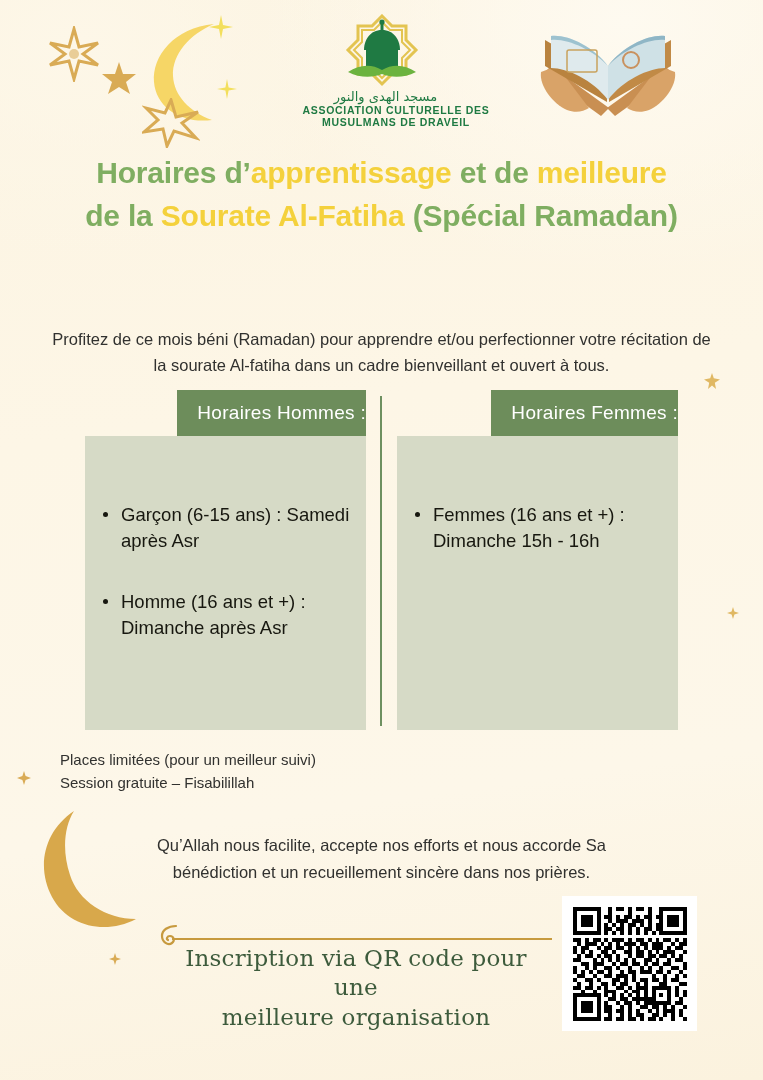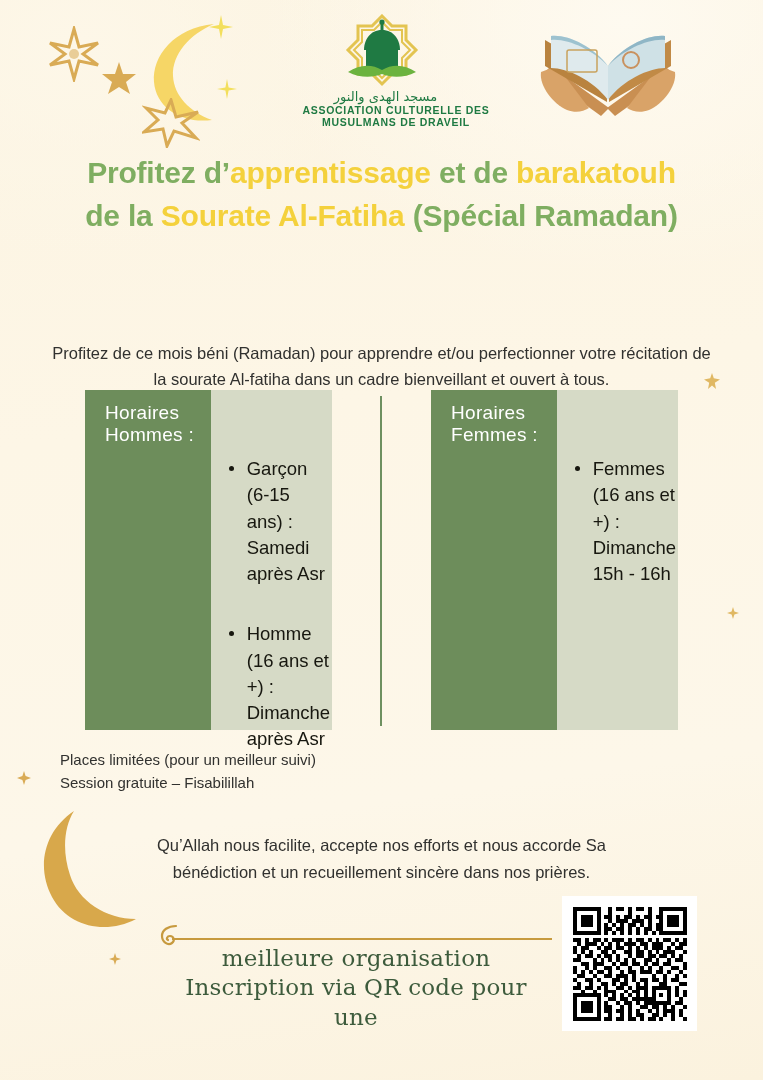--- a/index.html
+++ b/index.html
@@ -85,37 +85,37 @@
     font-family: "DejaVu Serif", serif;
     font-size: 20px;
     line-height: 1.48;
     color: #3a3a38;
     letter-spacing: 0.2px;
   }
 
   
   .intro {
     position: absolute;
-    left: 50px; right: 50px; top: 340px;
+    left: 50px; right: 50px; top: 326px;
     text-align: center;
     font-family: "Liberation Sans", sans-serif;
     font-size: 16.5px;
     line-height: 1.6;
     color: #31312f;
   }
 
   
   .panels {
     position: absolute;
     left: 85px; top: 390px;
     width: 593px; height: 340px;
     display: flex;
     justify-content: space-between;
   }
-  .panel { width: 247px; display: flex; flex-direction: row; }
+  .panel { width: 281px; display: flex; flex-direction: column; align-items: flex-end; }
   .panel-head {
     background: #6d8d5b;
     color: #ffffff;
     font-size: 19px;
     padding: 12px 0 12px 20px;
     letter-spacing: 0.3px;
     font-family: "Liberation Sans", sans-serif;
   }
   .panel-body {
     background: #d6dac6;
@@ -276,21 +276,21 @@
         <path d="M14 58 C26 50 38 50 48 56 C58 50 70 50 82 58 C70 64 58 64 48 60 C38 64 26 64 14 58 Z" fill="#6cb33f"></path>
       </g>
     </svg>
     <div class="logo-arabic">مسجد الهدى والنور</div>
     <div class="logo-line1">ASSOCIATION CULTURELLE DES</div>
     <div class="logo-line2">MUSULMANS DE DRAVEIL</div>
   </div>
 
   <div class="title">
     <div>
-      <span class="tg">Profitez d’</span><span class="ty">apprentissage</span><span class="tg"> et de </span><span class="ty">barakatouh</span>
+      <span class="tg">Horaires d’</span><span class="ty">apprentissage</span><span class="tg"> et de </span><span class="ty">meilleure</span>
     </div>
     <div>
       <span class="tg">de la </span><span class="ty">Sourate Al-Fatiha</span><span class="tg"> (Spécial Ramadan)</span>
     </div>
   </div>
 
 
   <div class="intro">Profitez de ce mois béni (Ramadan) pour apprendre et/ou perfectionner votre récitation de la sourate Al-fatiha dans un cadre bienveillant et ouvert à tous.</div>
 
   <div class="panels">
@@ -321,22 +321,22 @@
 
   <div class="dua">Qu’Allah nous facilite, accepte nos efforts et nous accorde Sa bénédiction et un recueillement sincère dans nos prières.</div>
 
   <div class="inscription-wrap">
     <div class="insc-rule">
       <svg class="insc-swirl" viewBox="0 0 22 26">
         <path d="M18 2 C10 2 4 6 4 12 C4 18 10 22 14 19 C17 17 16 12 12 12 C9 12 8 15 10 16" fill="none" stroke="#c79a3e" stroke-width="2.2" stroke-linecap="round"></path>
       </svg>
     </div>
     <div class="inscription">
+      <div>Inscription via QR code pour une</div>
       <div>meilleure organisation</div>
-      <div>Inscription via QR code pour une</div>
     </div>
   </div>
 
   <div class="qr-card">
     <svg viewBox="0 0 29 29" shape-rendering="crispEdges">
       <rect width="29" height="29" fill="#ffffff"></rect>
       <g fill="#000000">
 
         <rect x="0" y="0" width="7" height="1"></rect>
           <rect x="0" y="6" width="7" height="1"></rect>

